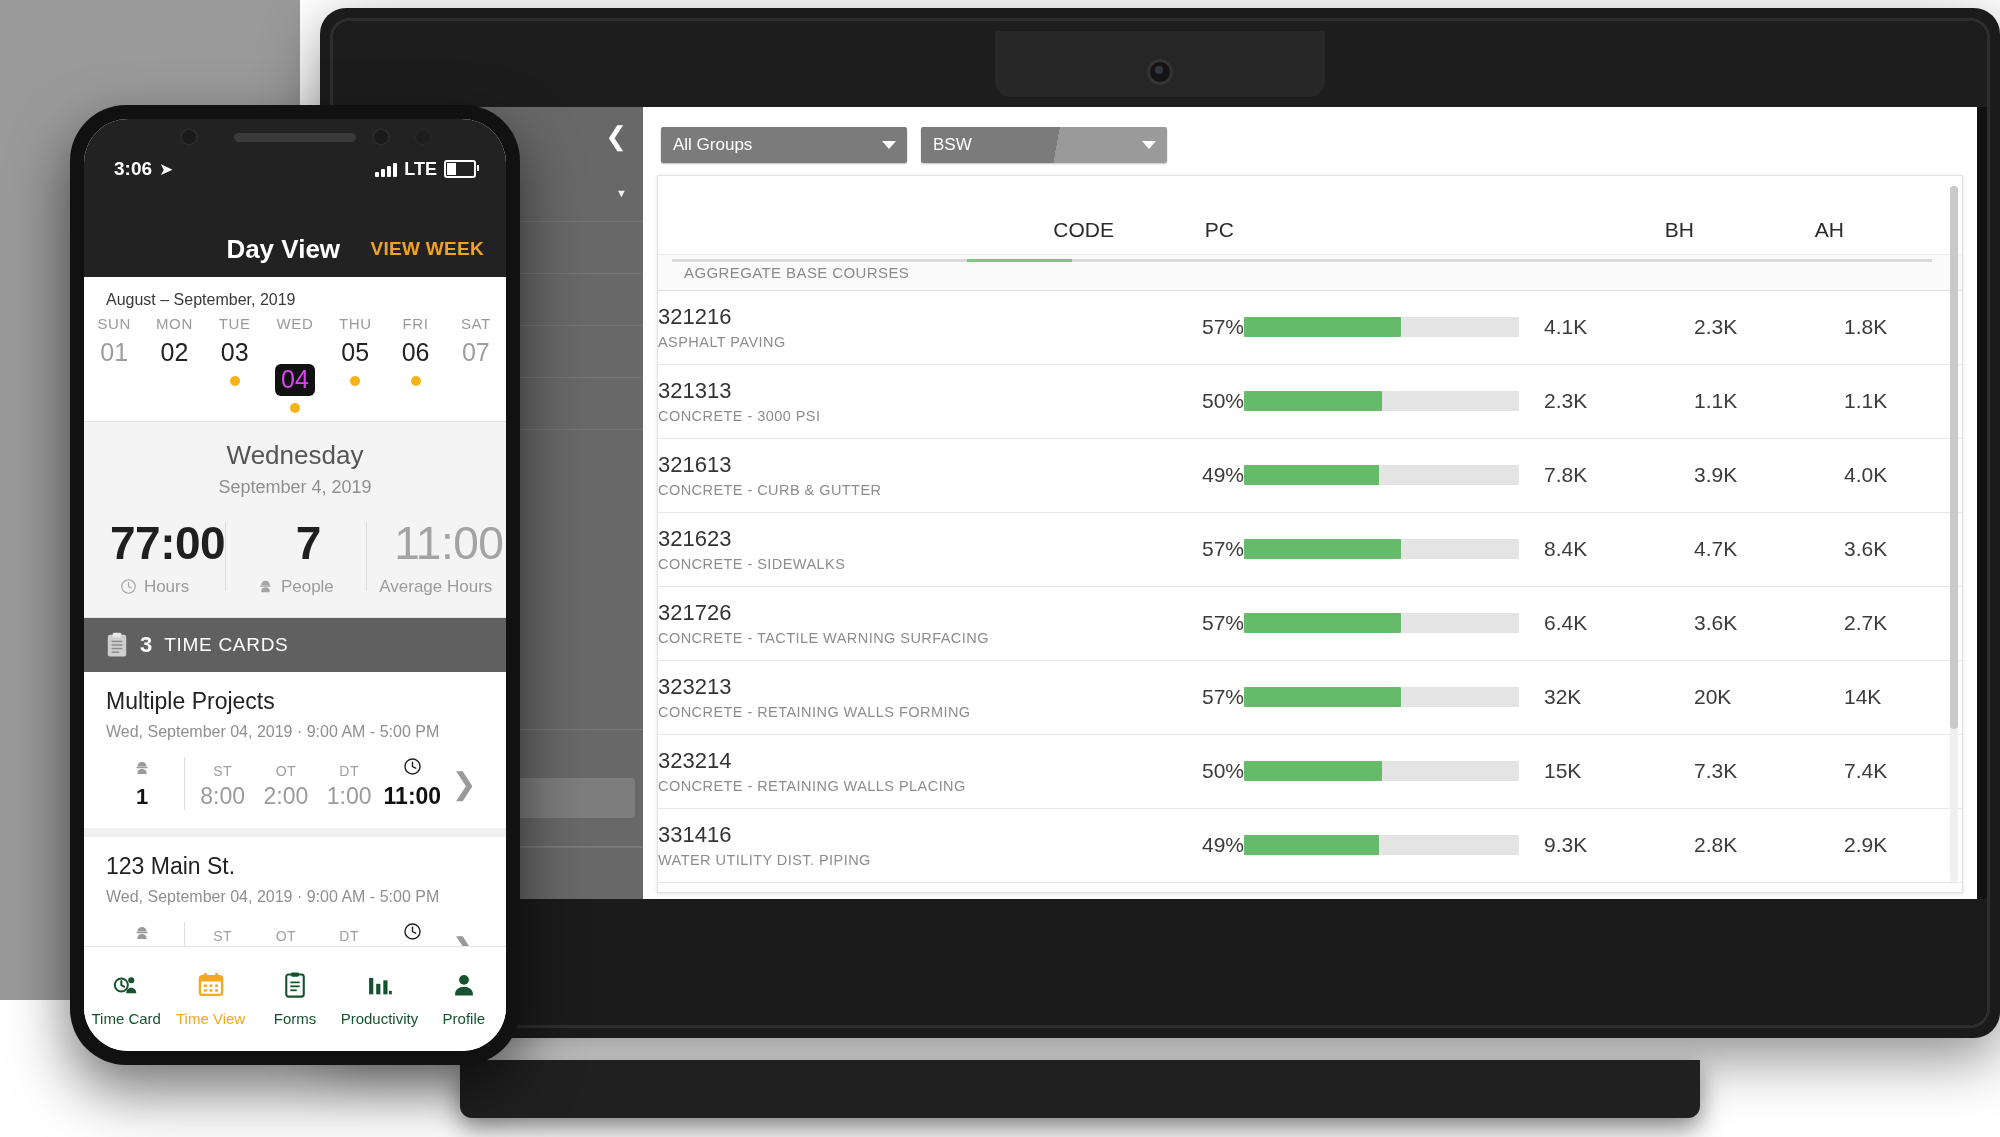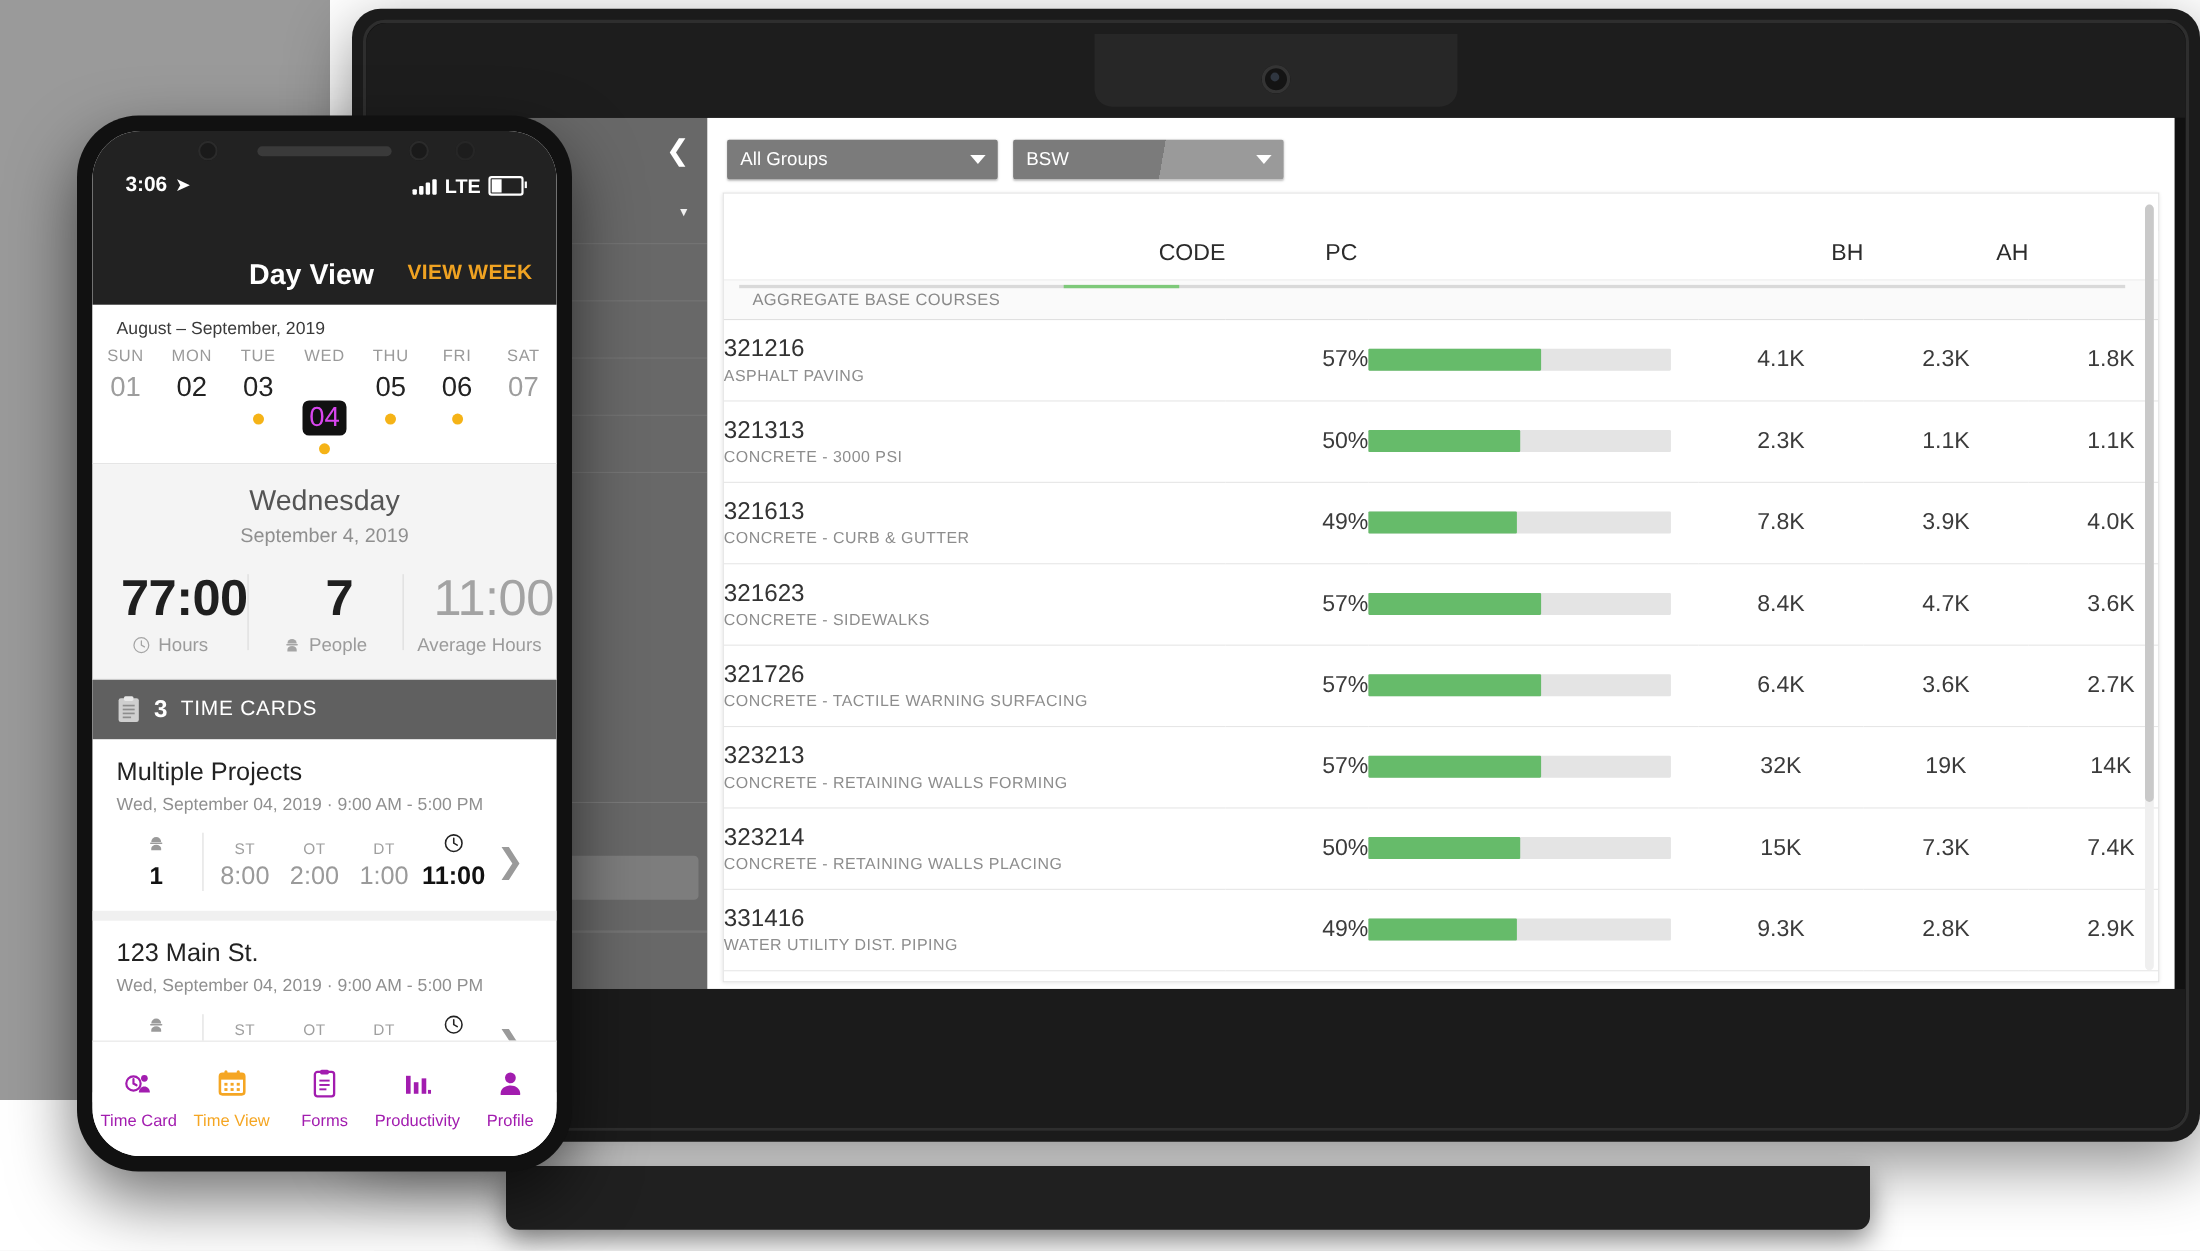--- a/index.html
+++ b/index.html
@@ -83,21 +83,21 @@
 
   .grow{background:#fafafa;}
   .grow td{padding:9px 0 9px 26px;font-size:15px;color:#8a8a8a;letter-spacing:.4px;
         border-top:1px solid #ececec;border-bottom:1px solid #e0e0e0;}
   tr.row td{border-bottom:1px solid #e6e6e6;padding:13px 0;vertical-align:middle;}
   .code{font-size:22px;color:#333;padding-left:26px;line-height:1.15;}
   .desc{font-size:14.5px;color:#8d8d8d;letter-spacing:.45px;margin-top:5px;}
   .pcv{text-align:right;font-size:21px;color:#3b3b3b;padding-right:10px;margin-top:16px;}
   .bar{height:20px;background:#e4e4e4;border-radius:1px;position:relative;width:275px;}
   .bar i{display:block;height:100%;background:#66bb6a;border-radius:1px;}
-  .num{text-align:center;font-size:21px;color:#3b3b3b;margin-top:24px;}
+  .num{font-size:21px;color:#3b3b3b;margin-top:24px;}
 
   .vscroll{position:absolute;right:4px;top:10px;bottom:10px;width:8px;background:#efefef;
         border-radius:4px;}
   .vscroll i{position:absolute;left:0;top:0;width:8px;height:78%;background:#c9c9c9;
         border-radius:4px;display:block;}
 
   
   .phone{position:absolute;left:70px;top:105px;width:450px;height:960px;
          background:#111;border-radius:56px;
          box-shadow:0 26px 60px rgba(0,0,0,.55);}
@@ -164,21 +164,21 @@
   .tc-div{width:1px;background:#dcdcdc;align-self:stretch;margin:0 6px;}
   .tc-m{flex:1;text-align:center;}
   .tc-m .k{font-size:14px;color:#9f9f9f;letter-spacing:.5px;}
   .tc-m .v{font-size:23px;color:#9a9a9a;margin-top:4px;}
   .tc-m.total .v{color:#111;font-weight:bold;}
   .tc-chev{width:40px;text-align:center;color:#9a9a9a;font-size:30px;font-weight:300;
       align-self:center;}
 
   .tabbar{position:absolute;left:0;right:0;bottom:0;height:104px;background:#fff;
       border-top:1px solid #e6e6e6;display:flex;align-items:center;}
-  .tab{flex:1;text-align:center;color:#a21caf;}
+  .tab{flex:1;text-align:center;color:#14532d;}
   .tab .lbl{font-size:15px;margin-top:7px;}
   .tab.active{color:#f5a623;}
   .icn{display:inline-block;}
 </style>
 </head>
 <body>
 
 <div class="bg-grey-left"></div>
 <div class="bg-grey-tall"></div>
 <div class="bg-grey-mid"></div>
@@ -343,21 +343,21 @@
                   </tr>
                   <tr class="row">
                     <td class="code">323213<div class="desc">CONCRETE - RETAINING WALLS FORMING</div></td>
                     <td class="pcv">57%</td>
                     <td>
                       <div class="bar">
                         <i style="width:57%;background:#66bb6a"></i>
                       </div>
                     </td>
                     <td class="num">32K</td>
-                    <td class="num">19K</td>
+                    <td class="num">20K</td>
                     <td class="num">14K</td>
                   </tr>
                   <tr class="row">
                     <td class="code">323214<div class="desc">CONCRETE - RETAINING WALLS PLACING</div></td>
                     <td class="pcv">50%</td>
                     <td>
                       <div class="bar">
                         <i style="width:50%;background:#66bb6a"></i>
                       </div>
                     </td>

